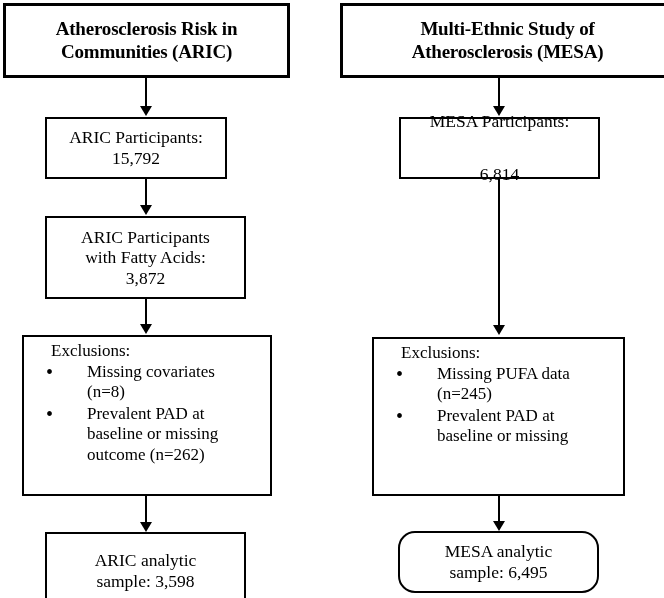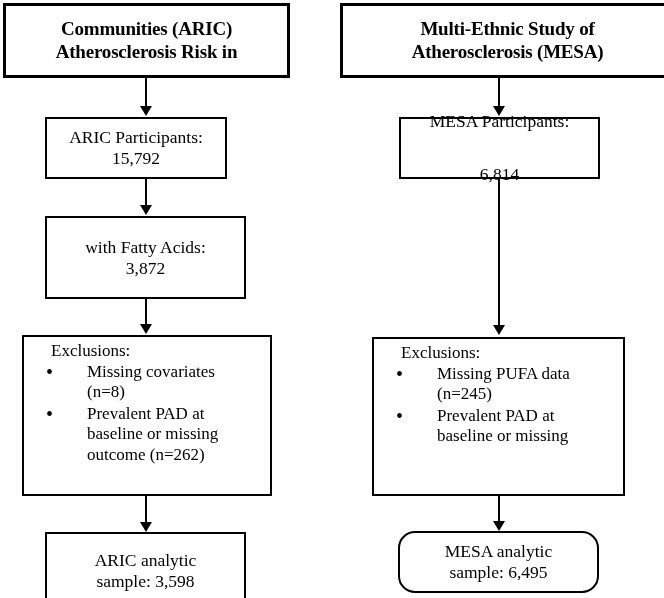--- a/index.html
+++ b/index.html
@@ -84,36 +84,37 @@
     line-height: 1.1;
   }
   .ln { display: block; white-space: nowrap; }
 </style>
 </head>
 <body>
 
 <div id="canvas">
 
   <div class="box header" style="left:3px; top:3px; width:287px; height:75px;">
+    <span class="ln">Atherosclerosis Risk in</span>
     <span class="ln">Communities (ARIC)</span>
-    <span class="ln">Atherosclerosis Risk in</span>
   </div>
 
   <div class="line" style="left:145px; top:78px; height:30px;"></div>
   <div class="arrowhead" style="left:140px; top:106px;"></div>
 
   <div class="box node" style="left:45px; top:117px; width:182px; height:62px;">
     <span class="ln">ARIC Participants:</span>
     <span class="ln">15,792</span>
   </div>
 
   <div class="line" style="left:145px; top:179px; height:28px;"></div>
   <div class="arrowhead" style="left:140px; top:205px;"></div>
 
   <div class="box node" style="left:45px; top:216px; width:201px; height:83px;">
+    <span class="ln">ARIC Participants</span>
     <span class="ln">with Fatty Acids:</span>
     <span class="ln">3,872</span>
   </div>
 
   <div class="line" style="left:145px; top:299px; height:27px;"></div>
   <div class="arrowhead" style="left:140px; top:324px;"></div>
 
   <div class="box excl" style="left:22px; top:335px; width:250px; height:161px;">
     <span class="excl-title">Exclusions:</span>
     <ul class="bullets">

